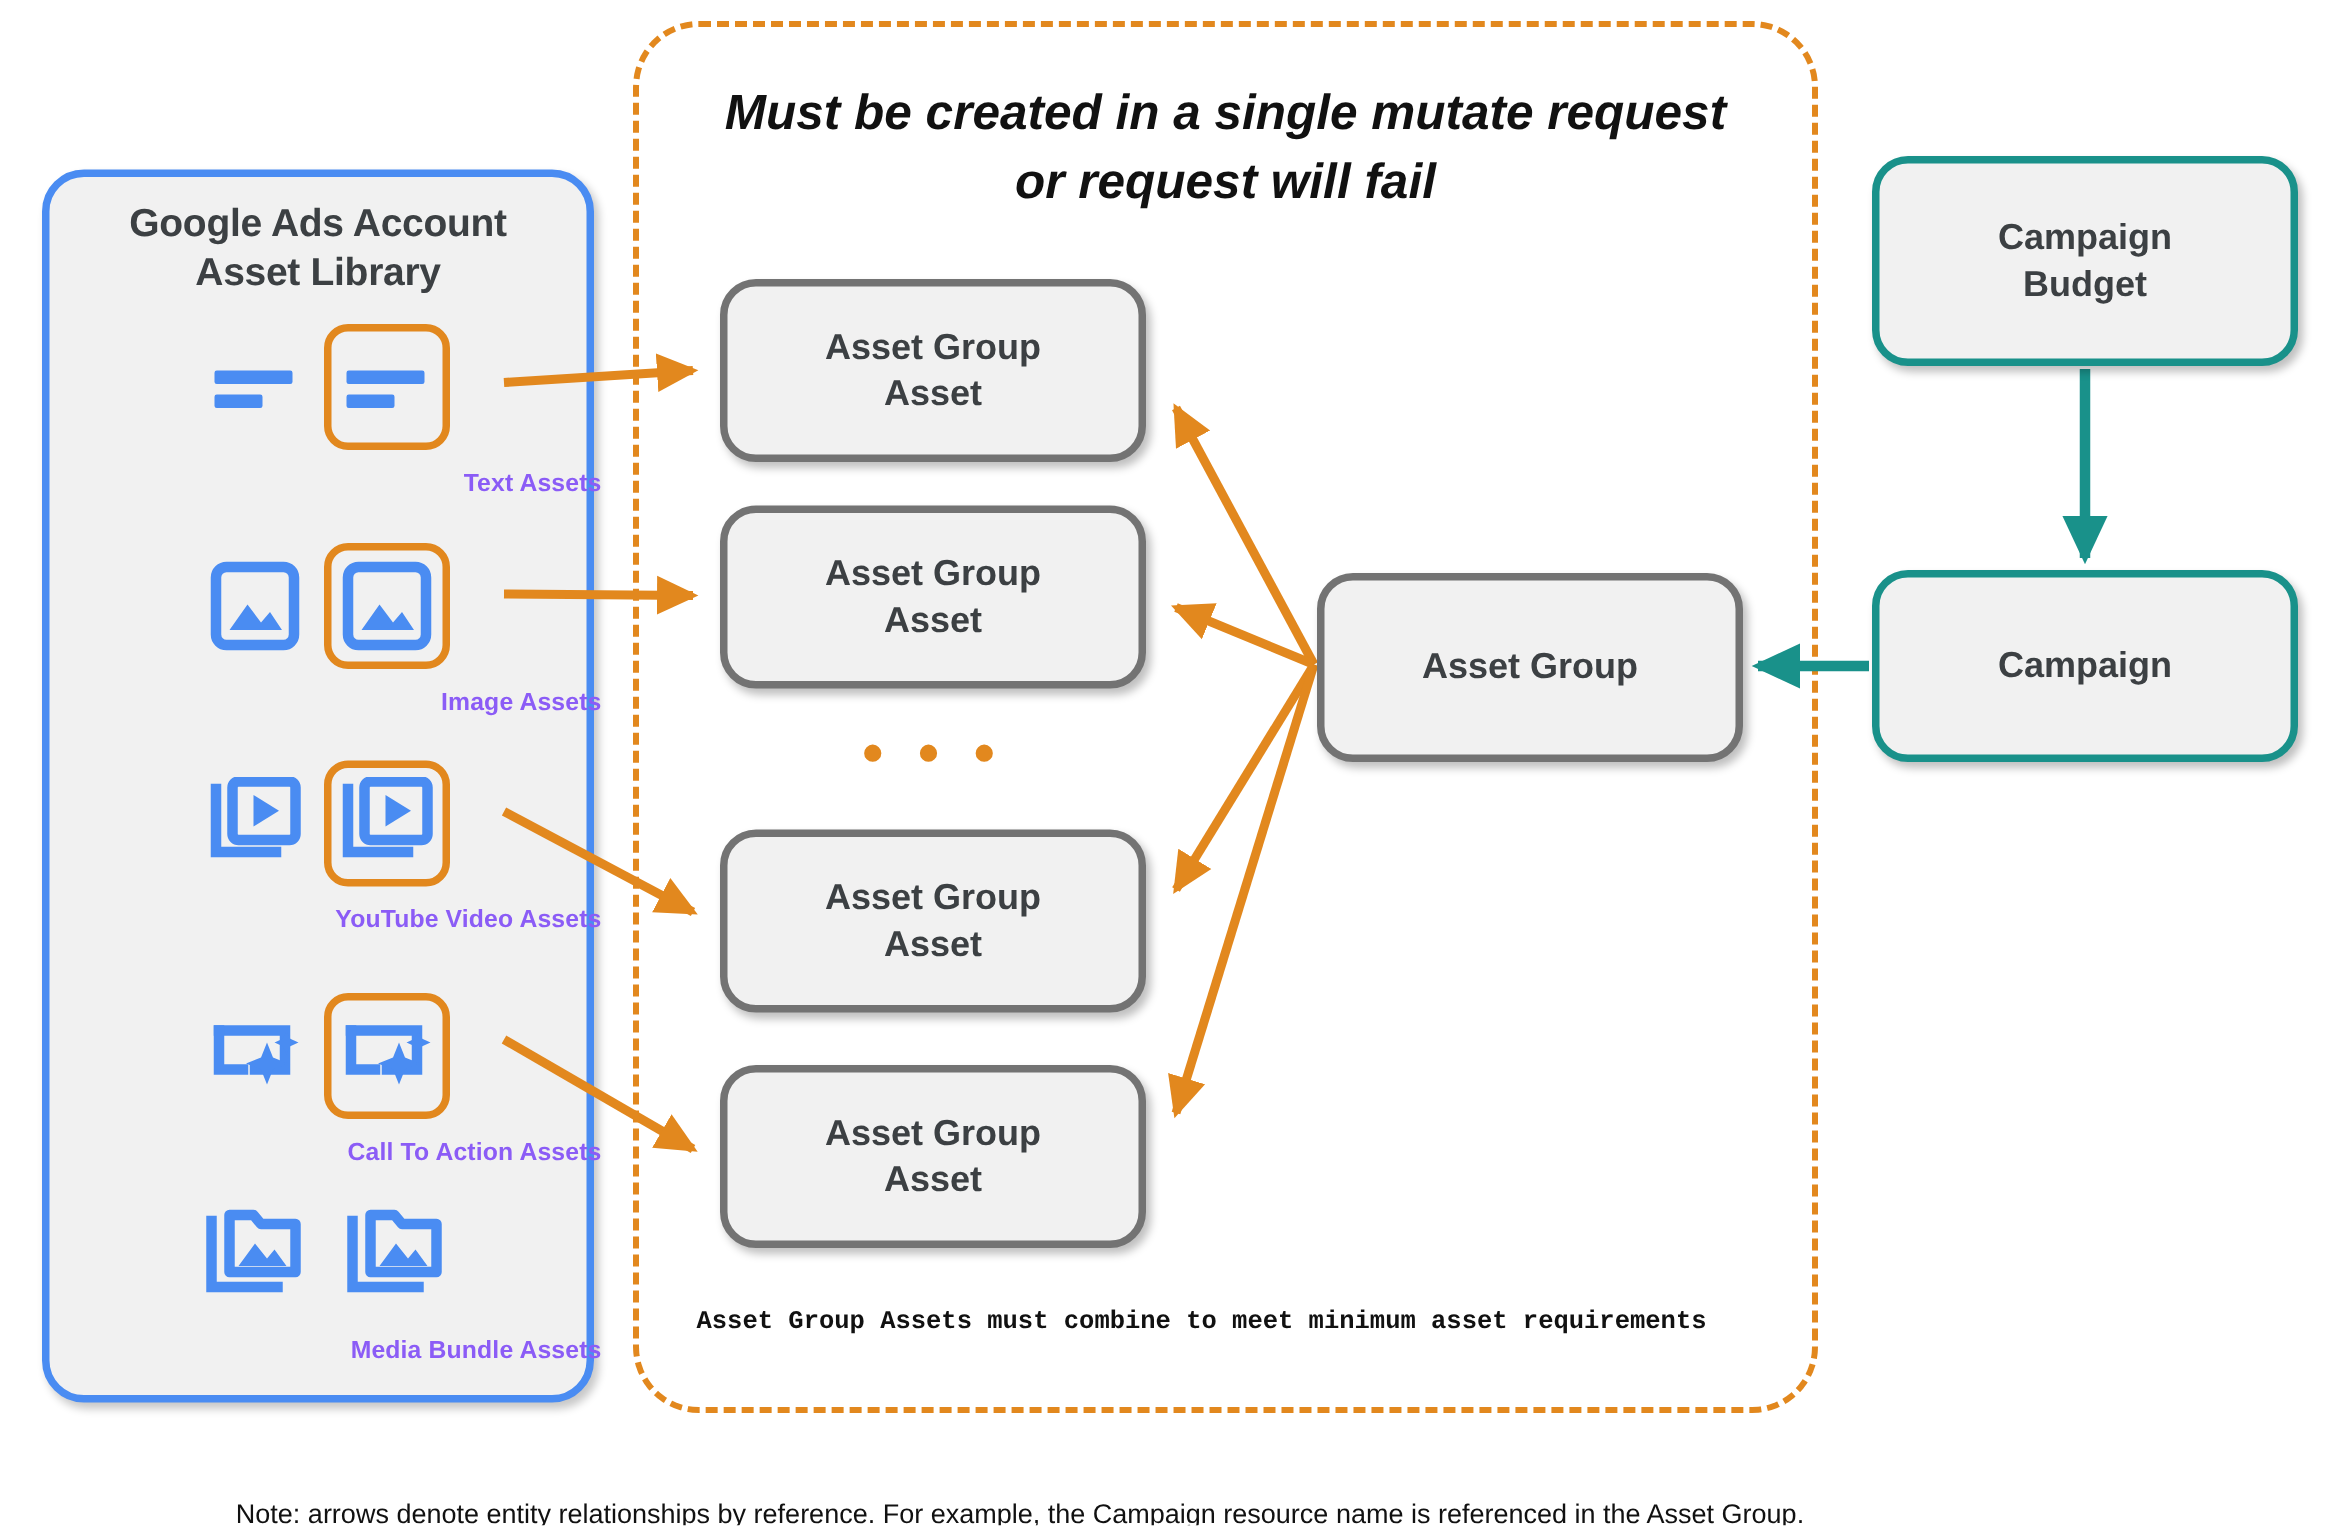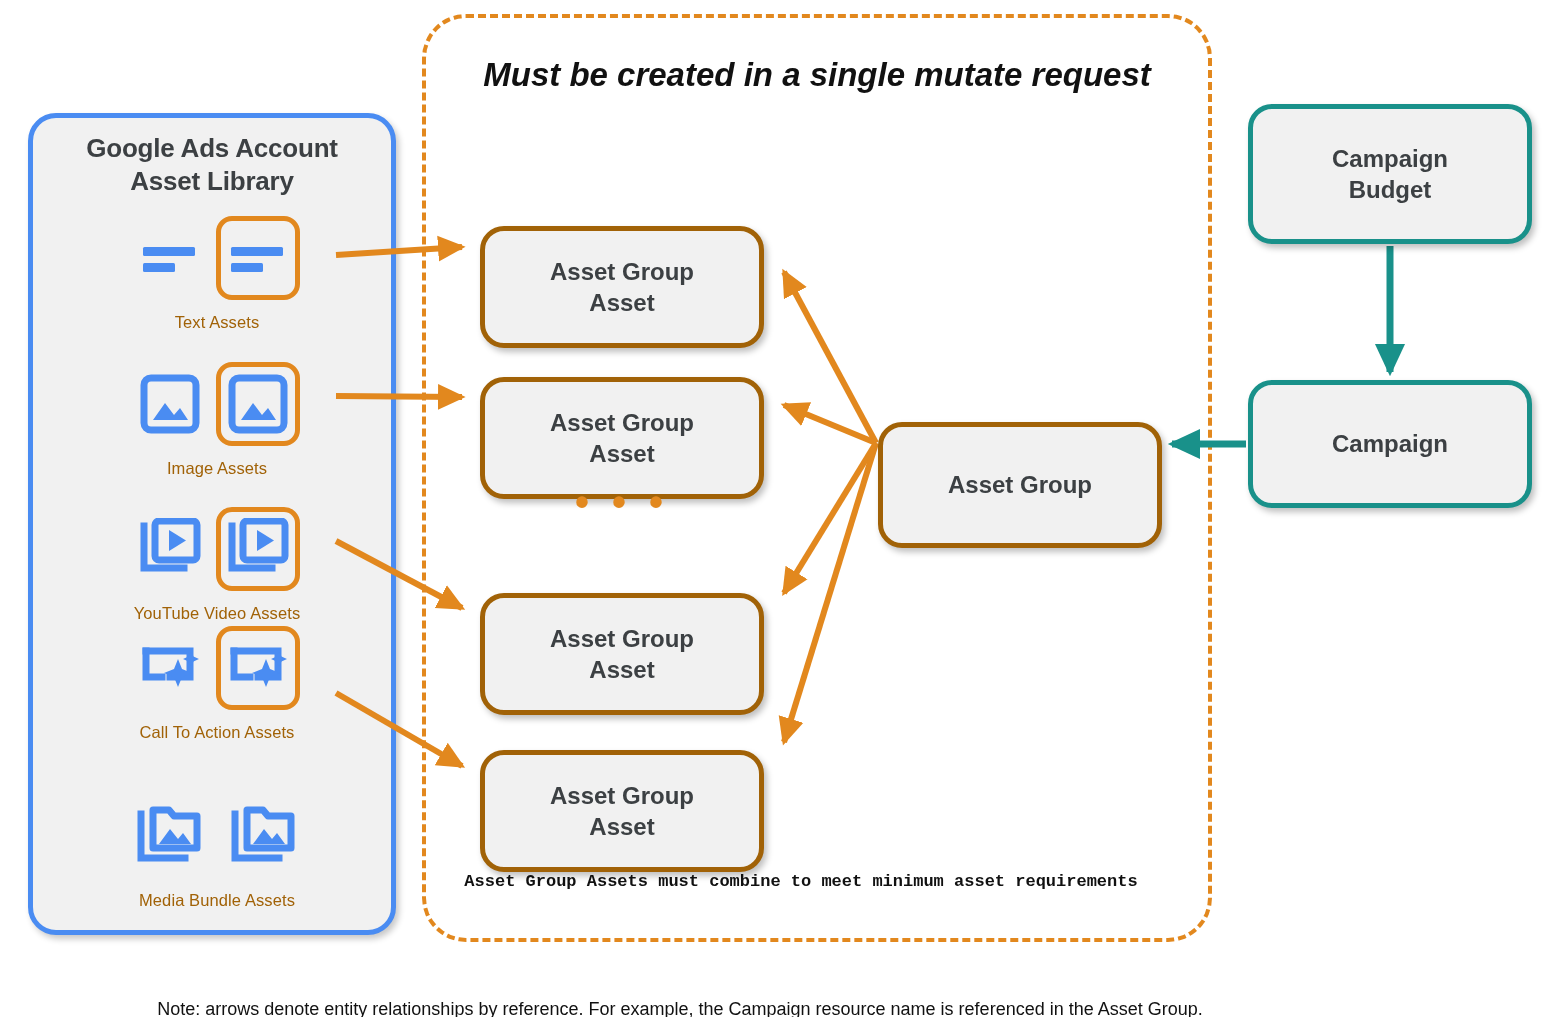--- a/index.html
+++ b/index.html
@@ -79,24 +79,24 @@
   .icon-slot.highlight {
     border: 5px solid #e2881e;
     border-radius: 16px;
     width: 84px;
     height: 84px;
   }
   .asset-caption {
     position: absolute;
     left: 0; right: 0;
     bottom: 2px;
-    text-align: center;
+    text-align: right;
     font-size: 16.5px;
-    font-weight: normal;
-    color: #a16207;
+    font-weight: bold;
+    color: #8b5cf6;
     letter-spacing: 0.1px;
   }
 
   
   .mutate-box {
     position: absolute;
     left: 422px;
     top: 14px;
     width: 790px;
     height: 928px;
@@ -141,21 +141,21 @@
     align-items: center;
     justify-content: center;
     text-align: center;
     font-size: 24px;
     font-weight: bold;
     color: #3c4043;
     line-height: 1.3;
     box-shadow: 3px 4px 6px rgba(0,0,0,0.25);
     z-index: 6;
   }
-  .node.orange { border: 5px solid #a16207; margin-top: 40px; }
+  .node.orange { border: 5px solid #737373; }
   .node.teal   { border: 5px solid #19918a; }
 
   .aga-1 { left: 480px; top: 186px; width: 284px; height: 122px; }
   .aga-2 { left: 480px; top: 337px; width: 284px; height: 122px; }
   .aga-3 { left: 480px; top: 553px; width: 284px; height: 122px; }
   .aga-4 { left: 480px; top: 710px; width: 284px; height: 122px; }
 
   .ellipsis {
     position: absolute;
     left: 480px;
@@ -190,20 +190,21 @@
 </style>
 </head>
 <body>
 
 <div id="canvas">
 
   <div class="mutate-box"></div>
 
   <div class="mutate-header">
     <div>Must be created in a single mutate request</div>
+    <div>or request will fail</div>
   </div>
 
   <div class="mutate-footnote">Asset Group Assets must combine to meet minimum asset requirements</div>
 
   <div class="library-panel">
     <div class="library-title">
       <div>Google Ads Account</div>
       <div>Asset Library</div>
     </div>
 
@@ -256,21 +257,21 @@
           <svg width="64" height="62" viewBox="0 0 64 62">
             <path d="M6 8 L6 50 L46 50" fill="none" stroke="#4a8cf2" stroke-width="7" stroke-linecap="square"></path>
             <rect x="17" y="3" width="42" height="39" rx="4" fill="none" stroke="#4a8cf2" stroke-width="7"></rect>
             <path d="M31 12 L48 22.5 L31 33 Z" fill="#4a8cf2"></path>
           </svg>
         </div>
       </div>
       <div class="asset-caption">YouTube Video  Assets</div>
     </div>
 
-    <div class="asset-row" style="top:504px">
+    <div class="asset-row" style="top:540px">
       <div class="asset-icons">
         <div class="icon-slot">
           <svg width="64" height="46" viewBox="0 0 64 46">
             <path d="M8 6 L52 6 L52 32 L32 32" fill="none" stroke="#4a8cf2" stroke-width="7" stroke-linecap="square"></path>
             <path d="M8 6 L8 32 L24 32" fill="none" stroke="#4a8cf2" stroke-width="7" stroke-linecap="square"></path>
             <path d="M40 14 L44 24 L54 28 L44 32 L40 42 L36 32 L26 28 L36 24 Z" fill="#4a8cf2"></path>
             <path d="M53 6 L55.5 11.5 L61 14 L55.5 16.5 L53 22 L50.5 16.5 L45 14 L50.5 11.5 Z" fill="#4a8cf2"></path>
           </svg>
         </div>
         <div class="icon-slot highlight">

